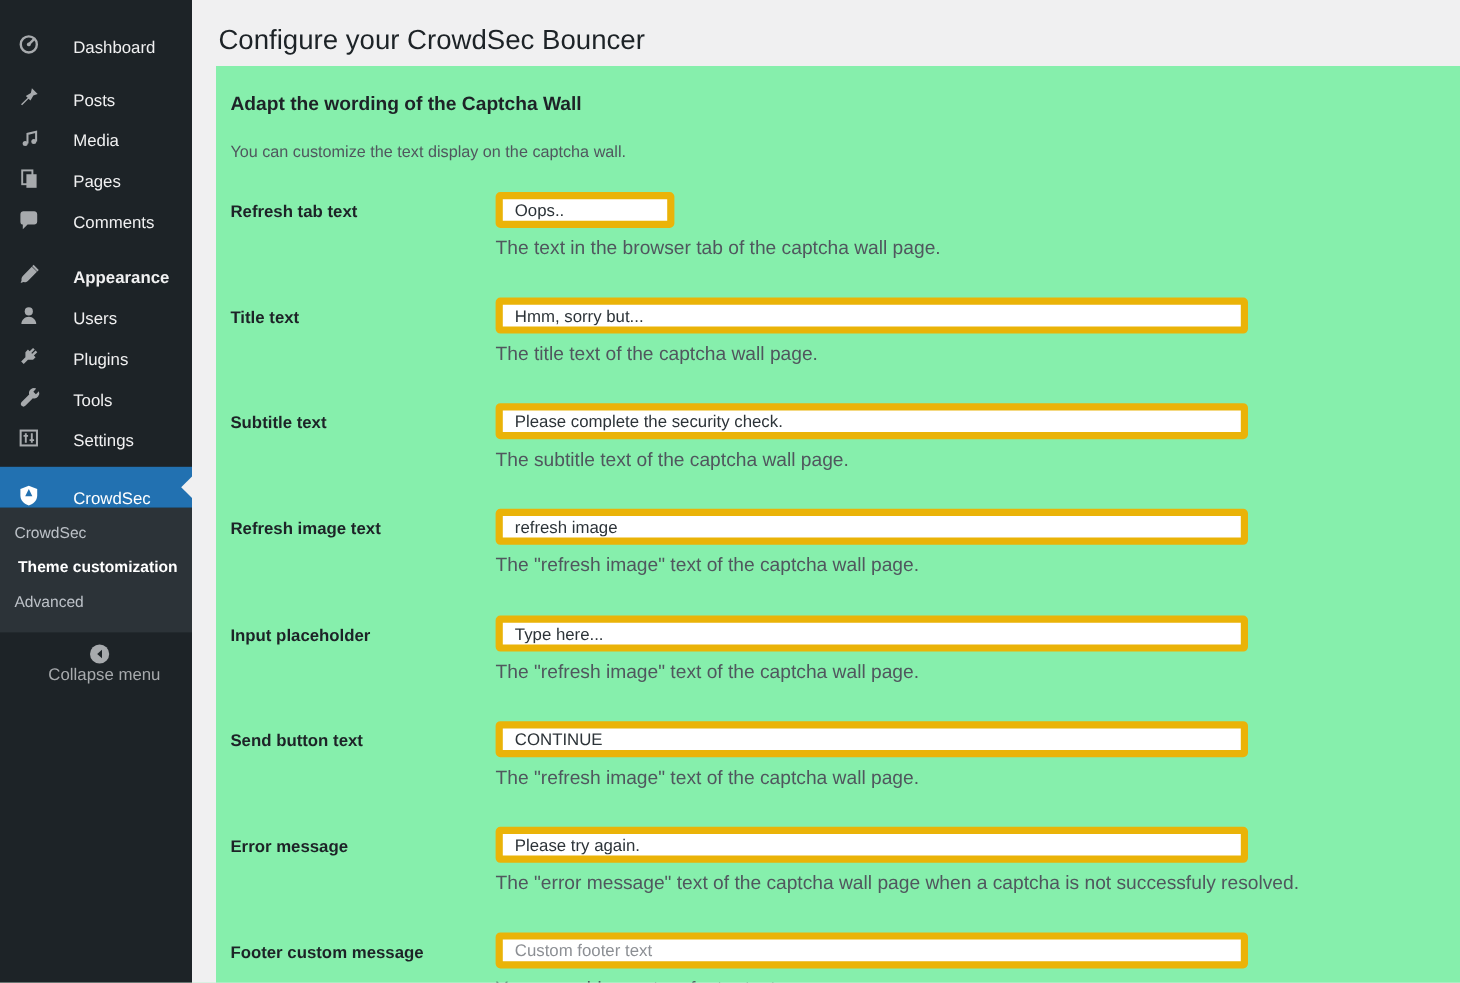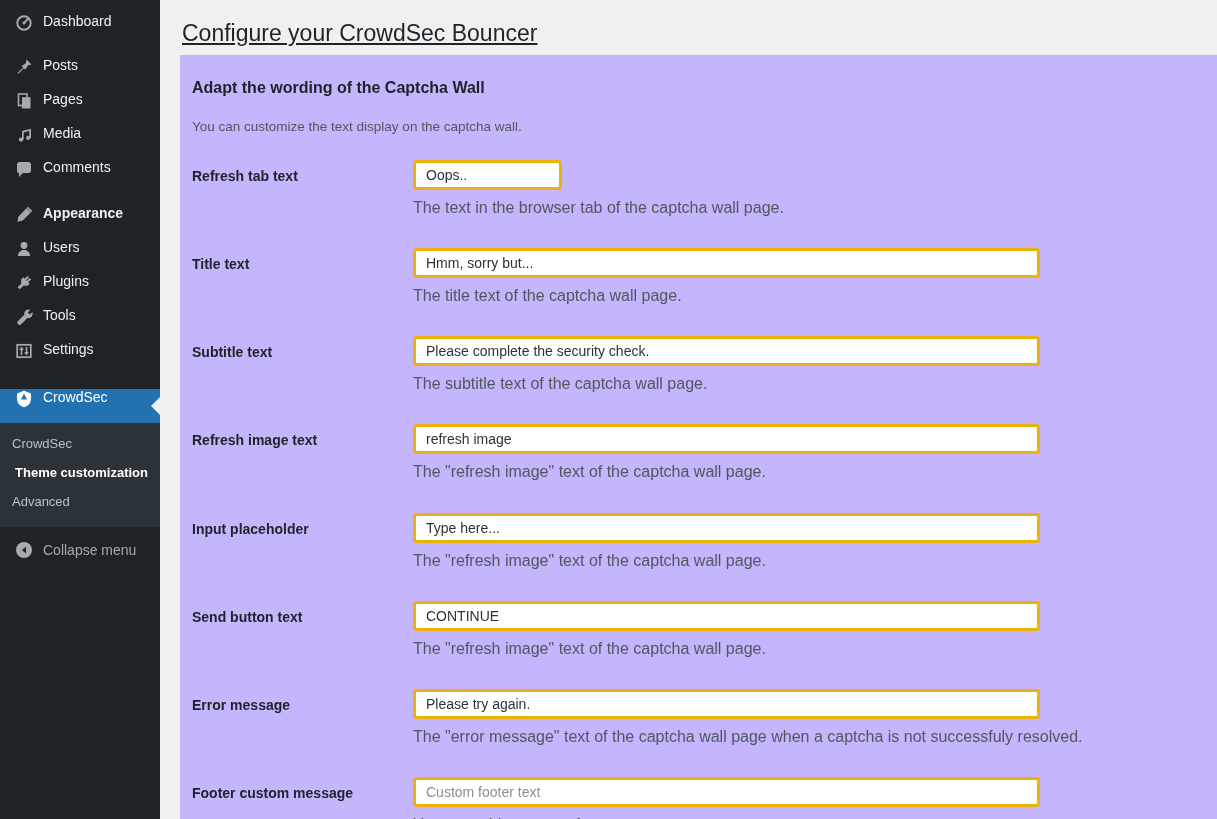--- a/index.html
+++ b/index.html
@@ -14,22 +14,22 @@
   
   .sidebar {
     width: 160px; min-width: 160px; height: 819px;
     background: #1d2327;
     color: #f0f0f1;
     font-size: 14px;
     position: relative;
   }
   .menu { list-style: none; margin: 0; padding: 13px 0 0 0; }
   .menu li.item {
-    height: 34px; display: flex; align-items: flex-start;
-    padding: 0 8px 0 14px; cursor: pointer; position: relative;
+    height: 34px; display: flex; align-items: flex-end;
+    padding: 0 8px 0 14px; cursor: pointer; position: relative; gap: 18px;
   }
   .menu li.item .ico { width: 20px; height: 20px; margin-right: 9px; display: inline-flex; align-items: center; justify-content: center; }
   .menu li.item .ico svg { display: block; }
   .gap-sm { margin-top: 10px; }
   .gap-md { margin-top: 12px; font-weight: bold; }
   .gap-lg { margin-top: 14px; }
   .menu li.item.active {
     background: #2271b1; color: #fff; font-weight: 400;
   }
   .menu li.item.active .arrow {
@@ -41,45 +41,45 @@
   }
   .submenu {
     background: #2c3338; padding: 7px 0 10px 0;
   }
   .submenu .subitem {
     padding: 6px 12px; font-size: 13px; color: #bcc1c7; cursor: pointer; line-height: 1.3;
   }
   .submenu .subitem.current { color: #fff; font-weight: 700; text-align: right; }
   .collapse-row {
     margin-top: 9px; height: 28px; display: flex; align-items: center;
-    padding-left: 14px; color: #a7aaad; font-size: 14px; cursor: pointer;
+    padding-left: 14px; color: #a7aaad; font-size: 14px; cursor: pointer; flex-direction: column;
   }
   .collapse-row .ico { width: 20px; height: 20px; margin-right: 9px; display: inline-flex; align-items: center; justify-content: center; }
 
   
   .main { flex: 1; display: flex; flex-direction: column; height: 819px; }
   .title-bar { height: 55px; padding: 19px 0 0 22px; }
   .title-bar h1 {
-    margin: 0; font-size: 23px; font-weight: 400; color: #1d2327; line-height: 1.3; text-decoration: underline;
+    margin: 0; font-size: 23px; font-weight: 400; color: #1d2327; line-height: 1.3;
   }
   .card {
-    flex: 1; margin-left: 20px; background: #c4b5fd;
+    flex: 1; margin-left: 20px; background: #86efac;
     padding: 25px 40px 20px 12px; overflow: hidden;
   }
   .card h2 { margin: 0 0 22px 0; font-size: 16px; font-weight: 700; color: #1d2327; line-height: 1; }
   .card p.intro { margin: 0 0 23px 0; font-size: 13.5px; color: #50575e; line-height: 1.4; }
 
   .form-row { display: flex; margin-bottom: 29px; }
   .form-row .flabel {
     width: 221px; min-width: 221px; padding-top: 7px;
     font-size: 14px; font-weight: 700; color: #1d2327; line-height: 1.3;
   }
   .form-row .field { flex: 1; }
   .form-row input[type="text"] {
-    height: 30px; border: 3px solid #eab308; border-radius: 4px;
+    height: 30px; border: 6px solid #eab308; border-radius: 4px;
     background: #fff; padding: 0 10px; font-size: 14px; color: #2c3338;
     font-family: "Liberation Sans", sans-serif; outline: none;
   }
   .form-row input[type="text"]::placeholder { color: #8c8f94; opacity: 1; }
   .form-row input.w-small { width: 149px; }
   .form-row input.w-regular { width: 627px; max-width: 100%; }
   .form-row p.desc { margin: 6px 0 0 0; font-size: 16px; color: #50575e; line-height: 1.45; }
 </style>
 </head>
 <body>
@@ -100,35 +100,35 @@
       <span class="ico">
         <svg width="20" height="20" viewBox="0 0 20 20">
             <path d="M12.6 2.6l4.8 4.8-3.6 1.2-2.4 4.2-1.6-1.6-5.4 5.6-.9-.9 5.6-5.4-1.6-1.6 4.2-2.4z" fill="#a7aaad"></path>
           </svg>
       </span>
       <span>Posts</span>
     </li>
     <li class="item">
       <span class="ico">
         <svg width="20" height="20" viewBox="0 0 20 20">
-            <rect x="4.5" y="3" width="8.5" height="11.5" fill="none" stroke="#a7aaad" stroke-width="1.6"></rect>
-            <rect x="8" y="6.2" width="8.5" height="11.3" fill="#a7aaad"></rect>
-          </svg>
-      </span>
-      <span>Pages</span>
-    </li>
-    <li class="item">
-      <span class="ico">
-        <svg width="20" height="20" viewBox="0 0 20 20">
             <path d="M8.9 14.5V6.6l7.2-1.7v8" fill="none" stroke="#a7aaad" stroke-width="1.7"></path>
             <circle cx="7" cy="14.6" r="2.1" fill="#a7aaad"></circle>
             <circle cx="14.2" cy="12.9" r="2.1" fill="#a7aaad"></circle>
           </svg>
       </span>
       <span>Media</span>
+    </li>
+    <li class="item">
+      <span class="ico">
+        <svg width="20" height="20" viewBox="0 0 20 20">
+            <rect x="4.5" y="3" width="8.5" height="11.5" fill="none" stroke="#a7aaad" stroke-width="1.6"></rect>
+            <rect x="8" y="6.2" width="8.5" height="11.3" fill="#a7aaad"></rect>
+          </svg>
+      </span>
+      <span>Pages</span>
     </li>
     <li class="item">
       <span class="ico">
         <svg width="20" height="20" viewBox="0 0 20 20">
             <path d="M3 5.5C3 4.1 4.1 3 5.5 3h9C15.9 3 17 4.1 17 5.5v6c0 1.4-1.1 2.5-2.5 2.5H9l-4 4v-4h-.5C3.6 14 3 12.9 3 11.5z" fill="#a7aaad"></path>
           </svg>
       </span>
       <span>Comments</span>
     </li>
     <li class="item gap-md">

